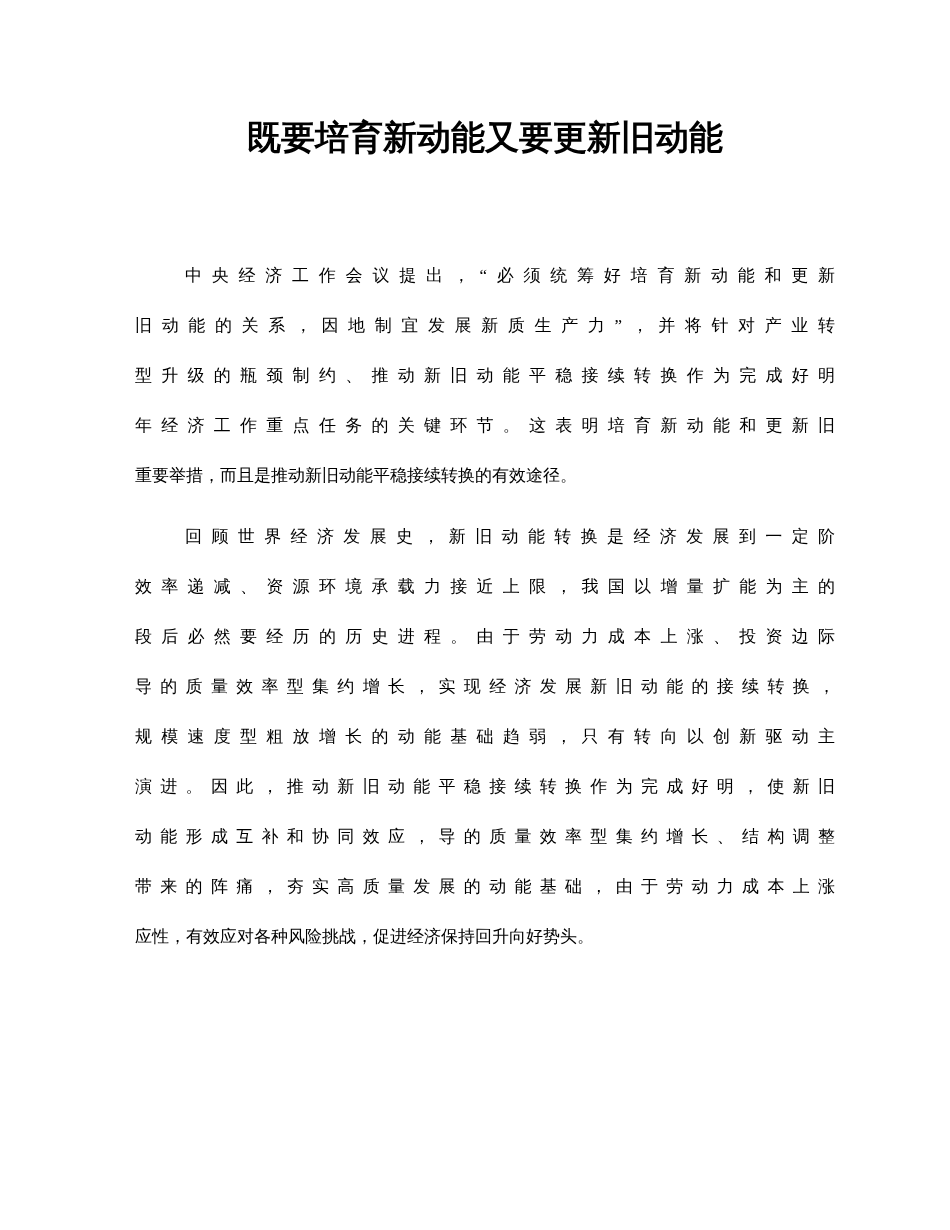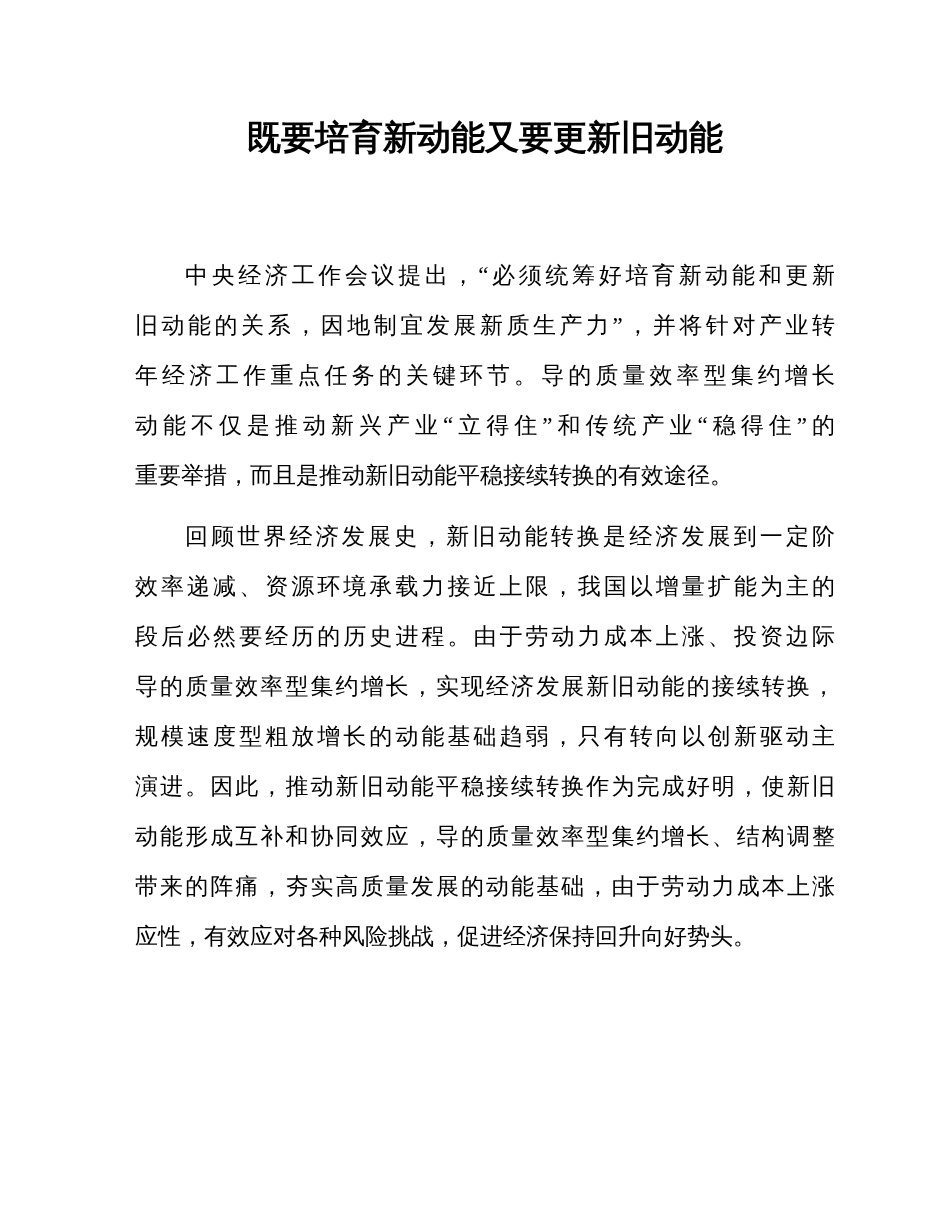--- a/index.html
+++ b/index.html
@@ -36,21 +36,21 @@
     width: 700px;
   }
   .paragraph {
     margin: 0;
     padding: 0;
   }
   .paragraph + .paragraph {
     margin-top: 11px;
   }
   .line {
-    font-size: 23px;
+    font-size: 17px;
     line-height: 50px;
     text-align: justify;
     text-align-last: justify;
     white-space: normal;
   }
   .line.last {
     text-align-last: left;
   }
   .line.first {
     text-indent: 50px;
@@ -58,22 +58,22 @@
 </style>
 </head>
 <body>
 
 <div class="page">
   <h1 class="title">既要培育新动能又要更新旧动能</h1>
   <div class="content">
       <div class="paragraph">
         <div class="line first">中央经济工作会议提出，“必须统筹好培育新动能和更新</div>
         <div class="line">旧动能的关系，因地制宜发展新质生产力”，并将针对产业转</div>
-        <div class="line">年经济工作重点任务的关键环节。导的质量效率型集约增长</div>
-        <div class="line">动能不仅是推动新兴产业“立得住”和传统产业“稳得住”的</div>
+        <div class="line">型升级的瓶颈制约、推动新旧动能平稳接续转换作为完成好明</div>
+        <div class="line">年经济工作重点任务的关键环节。这表明培育新动能和更新旧</div>
         <div class="line last">重要举措，而且是推动新旧动能平稳接续转换的有效途径。</div>
       </div>
       <div class="paragraph">
         <div class="line first">回顾世界经济发展史，新旧动能转换是经济发展到一定阶</div>
         <div class="line">效率递减、资源环境承载力接近上限，我国以增量扩能为主的</div>
         <div class="line">段后必然要经历的历史进程。由于劳动力成本上涨、投资边际</div>
         <div class="line">导的质量效率型集约增长，实现经济发展新旧动能的接续转换，</div>
         <div class="line">规模速度型粗放增长的动能基础趋弱，只有转向以创新驱动主</div>
         <div class="line">演进。因此，推动新旧动能平稳接续转换作为完成好明，使新旧</div>
         <div class="line">动能形成互补和协同效应，导的质量效率型集约增长、结构调整</div>

